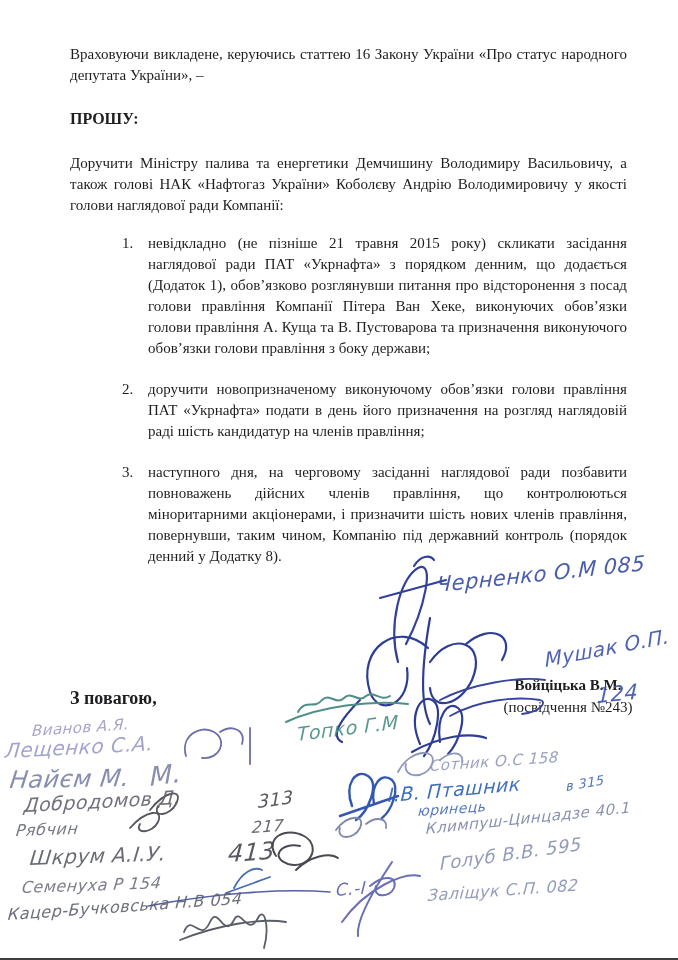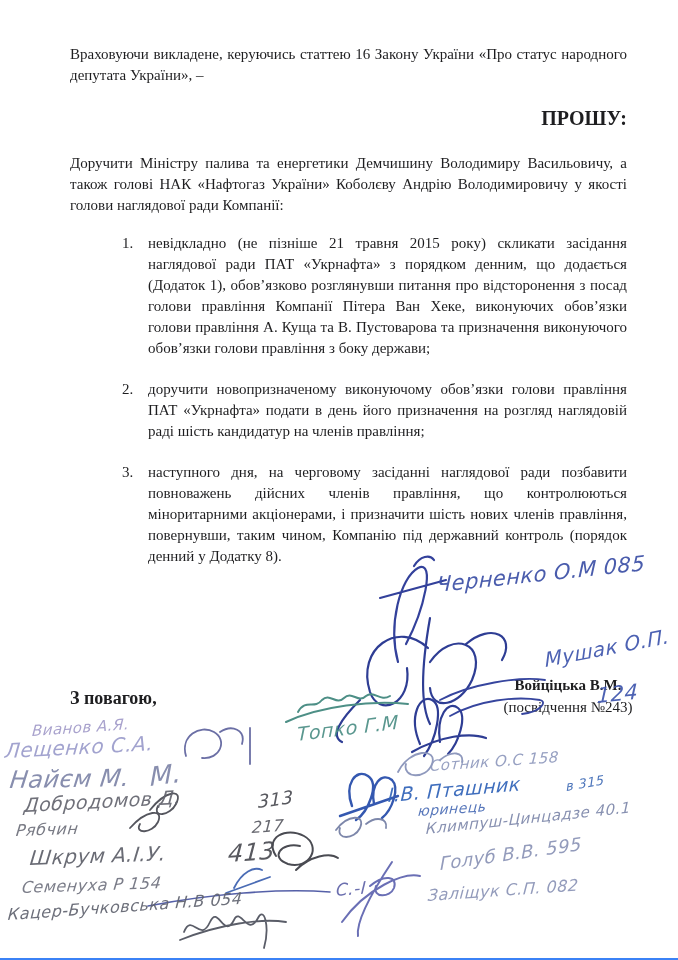--- a/index.html
+++ b/index.html
@@ -1,23 +1,23 @@
 <!DOCTYPE html>
 <html><head>
 <meta charset="utf-8">
 <style>
   html,body { margin:0; padding:0; background:#ffffff; }
   .page {
     position:relative; width:678px; height:960px; background:#ffffff;
     overflow:hidden; font-family:"Liberation Serif", serif; color:#1e1e20;
-    border-bottom:2px solid #3b82f6; box-sizing:border-box;
+    border-bottom:2px solid #404040; box-sizing:border-box;
   }
   .typed { position:absolute; left:70px; top:44px; width:557px; font-size:15px; line-height:21px; }
   .para { text-align:justify; margin:0 0 16px 0; }
-  .heading { text-align:right; font-weight:bold; font-size:20px; margin:22px 0 24px 0; }
+  .heading { text-align:left; font-weight:bold; font-size:16px; margin:22px 0 24px 0; }
   .list { margin-top:17px; }
   .item { position:relative; margin:0 0 20px 52px; padding-left:26px; text-align:justify; }
   .item .num { position:absolute; left:0; top:0; }
   .closing { position:absolute; left:70px; top:688px; font-weight:bold; font-size:18px; line-height:21px; }
   .signer { position:absolute; left:468px; top:674px; width:200px; text-align:center; font-size:15px; line-height:22px; }
   .signer .name { font-weight:bold; }
   .sig-layer { position:absolute; left:0; top:0; width:678px; height:960px; pointer-events:none; }
   .sig {
     position:absolute; font-family:"DejaVu Sans", sans-serif; font-style:italic;
     white-space:nowrap; transform-origin:left center; letter-spacing:0.5px; opacity:0.92;

